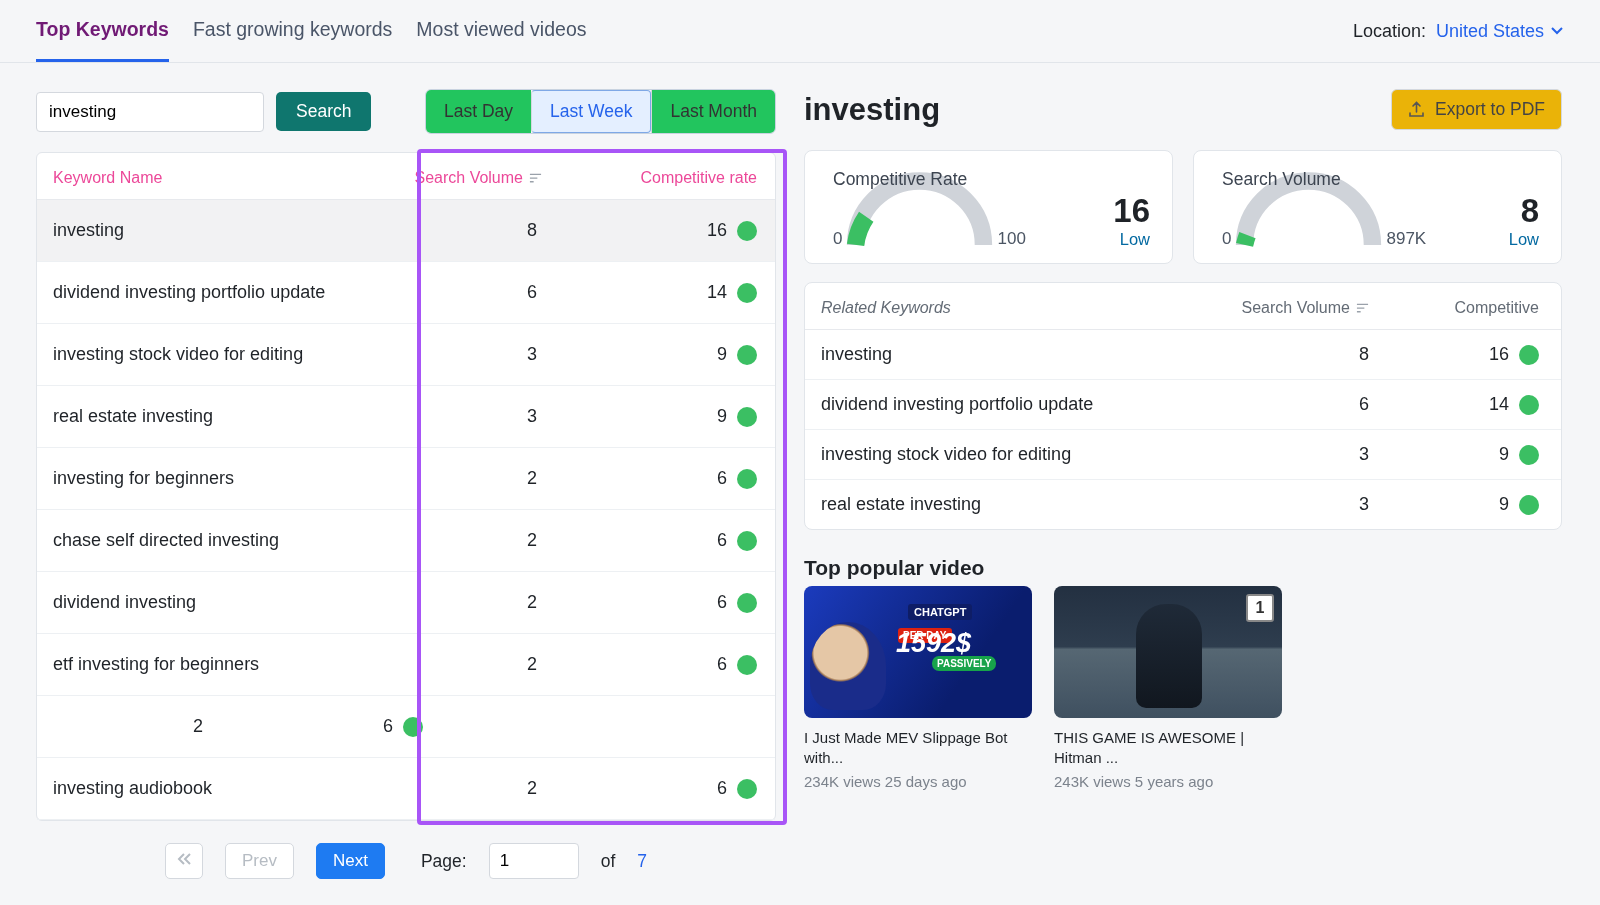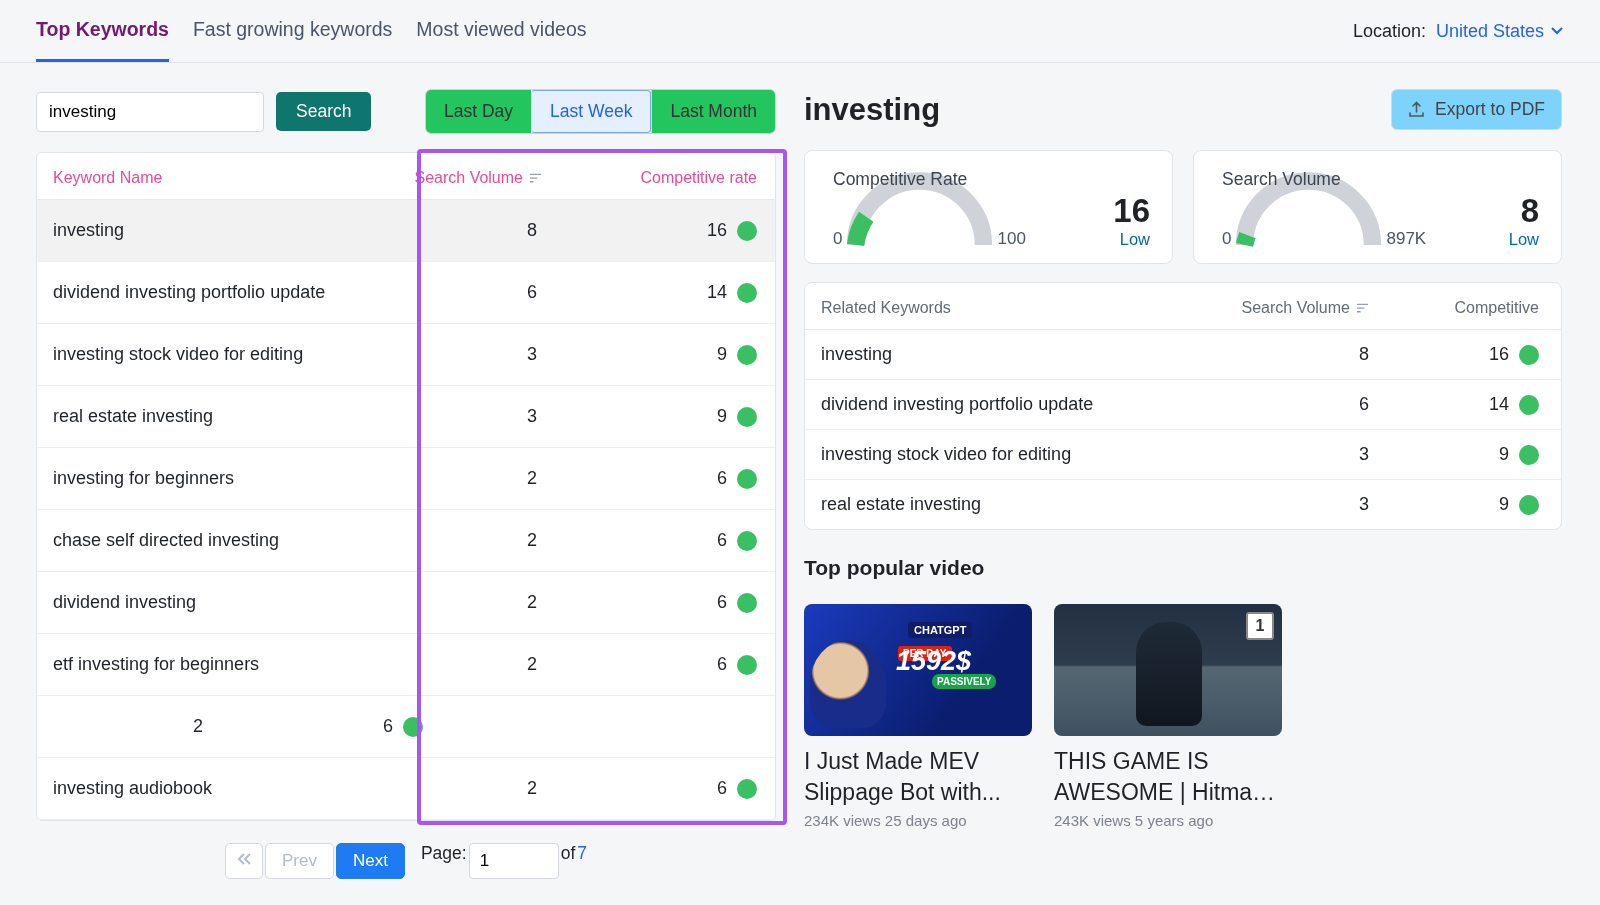--- a/index.html
+++ b/index.html
@@ -34,64 +34,64 @@
 
 .highlight-box { position:absolute; top:-4px; left:380px; width:370px; height:676px; border:4px solid #a855f7; border-radius:4px; pointer-events:none; }
 
 .kw-row { display:flex; padding: 20px 18px 20px 16px; font-size:18px; border-bottom:1px solid #edf0f3; align-items:center; cursor:pointer; }
 .kw-row.selected { background:#f2f2f3; }
 .kw-name { flex:1; overflow:hidden; text-overflow:ellipsis; white-space:nowrap; }
 .kw-sv { width:190px; text-align:right; padding-right: 40px;}
 .kw-comp { width:180px; text-align:right; display:flex; justify-content:flex-end; align-items:center; gap:10px; }
 .dot { width:20px; height:20px; border-radius:50%; background:#3bbf63; display:inline-block; }
 
-.pager { display:flex; align-items:flex-start; justify-content:center; gap:2px; padding:22px 0 26px; font-size:17.5px; }
+.pager { display:flex; align-items:center; justify-content:center; gap:22px; padding:22px 0 26px; font-size:17.5px; }
 .pg-btn { border:1px solid #d4d8de; background:#fff; border-radius:5px; padding:7px 16px; font-size:17px; cursor:pointer; color:#333; }
 .pg-btn.disabled { color:#b6bcc3; cursor:default; }
 .pg-btn.primary { background:#1e7bf2; color:#fff; border-color:#1e7bf2; }
 .pg-btn.icon { padding:7px 10px; }
 .page-input { width:90px; height:36px; border:1px solid #d4d8de; border-radius:4px; text-align:left; padding:0 10px; font-size:17px; }
 
 .right-head { display:flex; align-items:center; margin-bottom:20px; }
 .right-title { font-size:31px; font-weight:700; }
-.export-btn { margin-left:auto; display:flex; align-items:center; gap:10px; border:1px solid #d4d8de; background:#7dd3fc; border-radius:6px; padding:9px 16px; font-size:17.5px; font-weight:500; cursor:pointer; color:#444; }
+.export-btn { margin-left:auto; display:flex; align-items:center; gap:10px; border:1px solid #d4d8de; background:#eab308; border-radius:6px; padding:9px 16px; font-size:17.5px; font-weight:500; cursor:pointer; color:#444; }
 
 .gauges { display:flex; gap:20px; margin-bottom:18px; }
 .gauge-card { flex:1; background:#fff; border:1px solid #e1e5ea; border-radius:8px; padding:20px 22px 14px 28px; display:flex; align-items:flex-end; position:relative; }
 .g-title { position:absolute; top:18px; left:28px; font-size:17.5px; color:#3c4450; }
 .gauge-svg { width:155px; height:78px; }
 .g-scale { font-size:17px; color:#4b5563; }
 .g-val { margin-left:auto; text-align:right; }
 .g-num { font-size:33px; font-weight:700; }
 .g-lab { font-size:16.5px; color:#0369a1; }
 
 .rel-card { background:#fff; border:1px solid #e1e5ea; border-radius:8px; overflow:hidden; margin-bottom:26px;}
 .rel-head { display:flex; padding:16px 22px 12px 16px; font-size:16px; color:#636b75; border-bottom:1px solid #e7e9ed; }
-.rcol-name { flex:1; }
+.rcol-name { flex:1;font-style:italic; }
 .rcol-sv { width:195px; text-align:right; display:flex; justify-content:flex-end; align-items:center; gap:6px;}
 .rcol-comp { width:170px; text-align:right; }
 .rel-row { display:flex; padding:14px 22px 14px 16px; font-size:18px; border-bottom:1px solid #edf0f3; align-items:center; cursor:pointer;}
 .rel-row:last-child{border-bottom:none;}
 .r-name { flex:1; }
 .r-sv { width:195px; text-align:right; }
 .r-comp { width:170px; text-align:right; display:flex; justify-content:flex-end; align-items:center; gap:10px; }
 
-.vid-title { font-size:21px; font-weight:700; margin-bottom:24px; }
+.vid-title { font-size:21px; font-weight:700; margin-bottom:6px; }
 .vids { display:flex; gap:22px; }
 .vid { width:228px; }
 .thumb { width:228px; height:132px; border-radius:8px; background:#1a2b5c; position:relative; overflow:hidden; }
 .thumb1 { background: linear-gradient(125deg,#1b3bbd 0%, #0a1d6e 70%); }
 .thumb1::after{content:"1592$"; position:absolute; top:42px; left:92px; font-size:27px; font-weight:800; color:#fff; font-style:italic;}
 .thumb1::before{content:"CHATGPT"; position:absolute; top:18px; left:104px; color:#fff; font-size:11px; font-weight:700; background:#0e1d66; padding:2px 6px; border-radius:3px;}
 .thumb1 .face{position:absolute;left:6px;top:36px;width:76px;height:88px;background:radial-gradient(circle at 40% 35%,#e5c7a6 36%,#a37b58 38%,transparent 40%),#1a2c8a;border-radius:50% 50% 30% 30%;}
 .pill{position:absolute; font-size:10px; font-weight:700; color:#fff; background:#e23; padding:2px 5px; border-radius:3px;}
 .thumb2 { background: linear-gradient(#233041 0%, #2e3d4e 46%, #566773 48%, #3f5060 100%); }
 .thumb2::after{content:""; position:absolute; top:18px; left:82px; width:66px; height:104px; background: linear-gradient(#1f2a38,#11171f); border-radius:30px 30px 10px 10px; }
 .badge-1 { position:absolute; top:8px; right:8px; width:28px; height:28px; background:#fff; border:2px solid #888; display:flex;align-items:center;justify-content:center;font-weight:700;color:#333;border-radius:3px;}
-.v-title { font-size:23px; line-height:1.35; margin-top:10px; display:-webkit-box;-webkit-line-clamp:2;-webkit-box-orient:vertical;overflow:hidden;}
+.v-title { font-size:15px; line-height:1.35; margin-top:10px; display:-webkit-box;-webkit-line-clamp:2;-webkit-box-orient:vertical;overflow:hidden;}
 .v-meta { font-size:15px; color:#7c838d; margin-top:4px; }
 .chev-down{display:inline-block;}
 </style>
 </head>
 <body>
 
 <div class="top-bar">
   <div class="tabs">
     <div class="tab active">Top Keywords</div>
     <div class="tab">Fast growing keywords</div>

